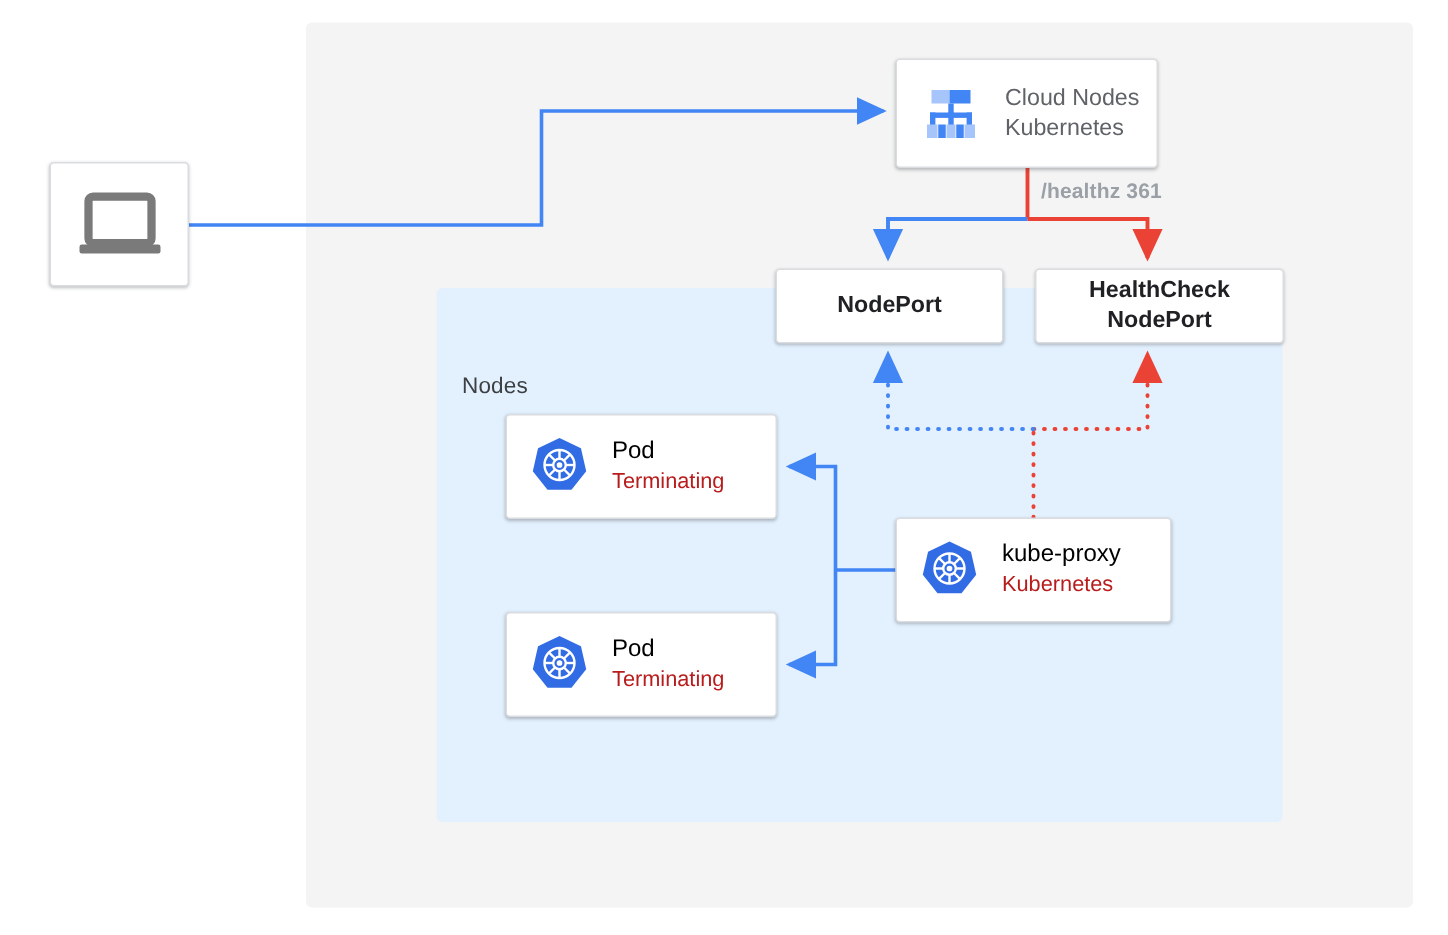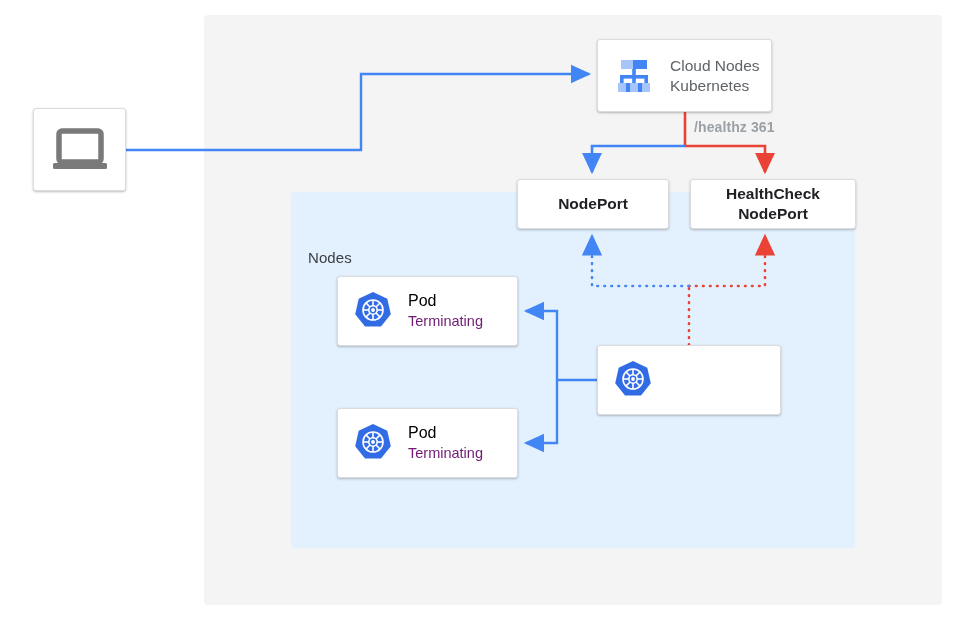--- a/index.html
+++ b/index.html
@@ -74,21 +74,21 @@
   .title-gray {
     font-size: 15.5px;
     color: #5f6368;
   }
   .title-dark {
     font-size: 16px;
     color: #000000;
   }
   .sub-gray {
     font-size: 14.5px;
-    color: #701a75;
+    color: #b91c1c;
   }
   .bold-label {
     font-weight: bold;
     font-size: 15.5px;
     color: #202124;
     line-height: 1.3;
   }
   #client-box {
     left: 33px; top: 108px;
     width: 93px; height: 83px;
@@ -283,13 +283,17 @@
         <line x1="11" y1="20" x2="16.8" y2="20"></line>
         <line x1="25.2" y1="20" x2="31" y2="20"></line>
         <line x1="13.9" y1="12.9" x2="18" y2="17"></line>
         <line x1="24" y1="23" x2="28.1" y2="27.1"></line>
         <line x1="28.1" y1="12.9" x2="24" y2="17"></line>
         <line x1="18" y1="23" x2="13.9" y2="27.1"></line>
       </g>
       <circle cx="21" cy="20" r="1.9" fill="#ffffff"></circle>
     </svg>
   </span>
+  <span class="txt-group">
+    <div class="title-dark">kube-proxy</div>
+    <div class="sub-gray">Kubernetes</div>
+  </span>
 </div>
 
 </body></html>

